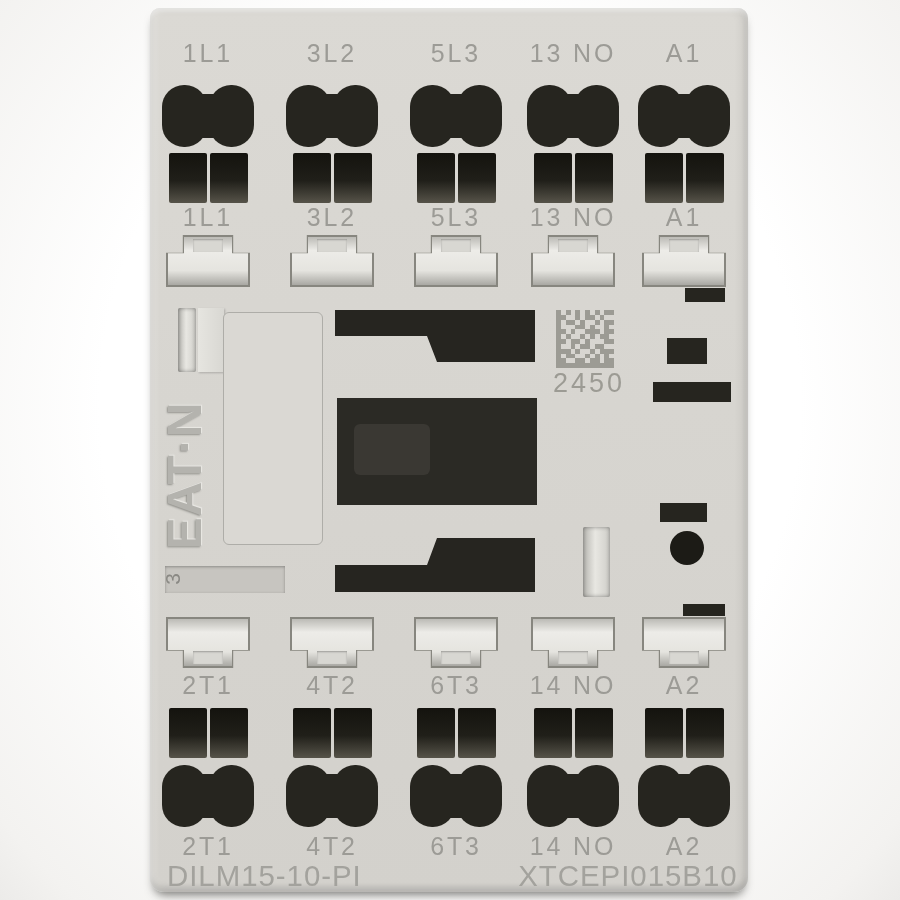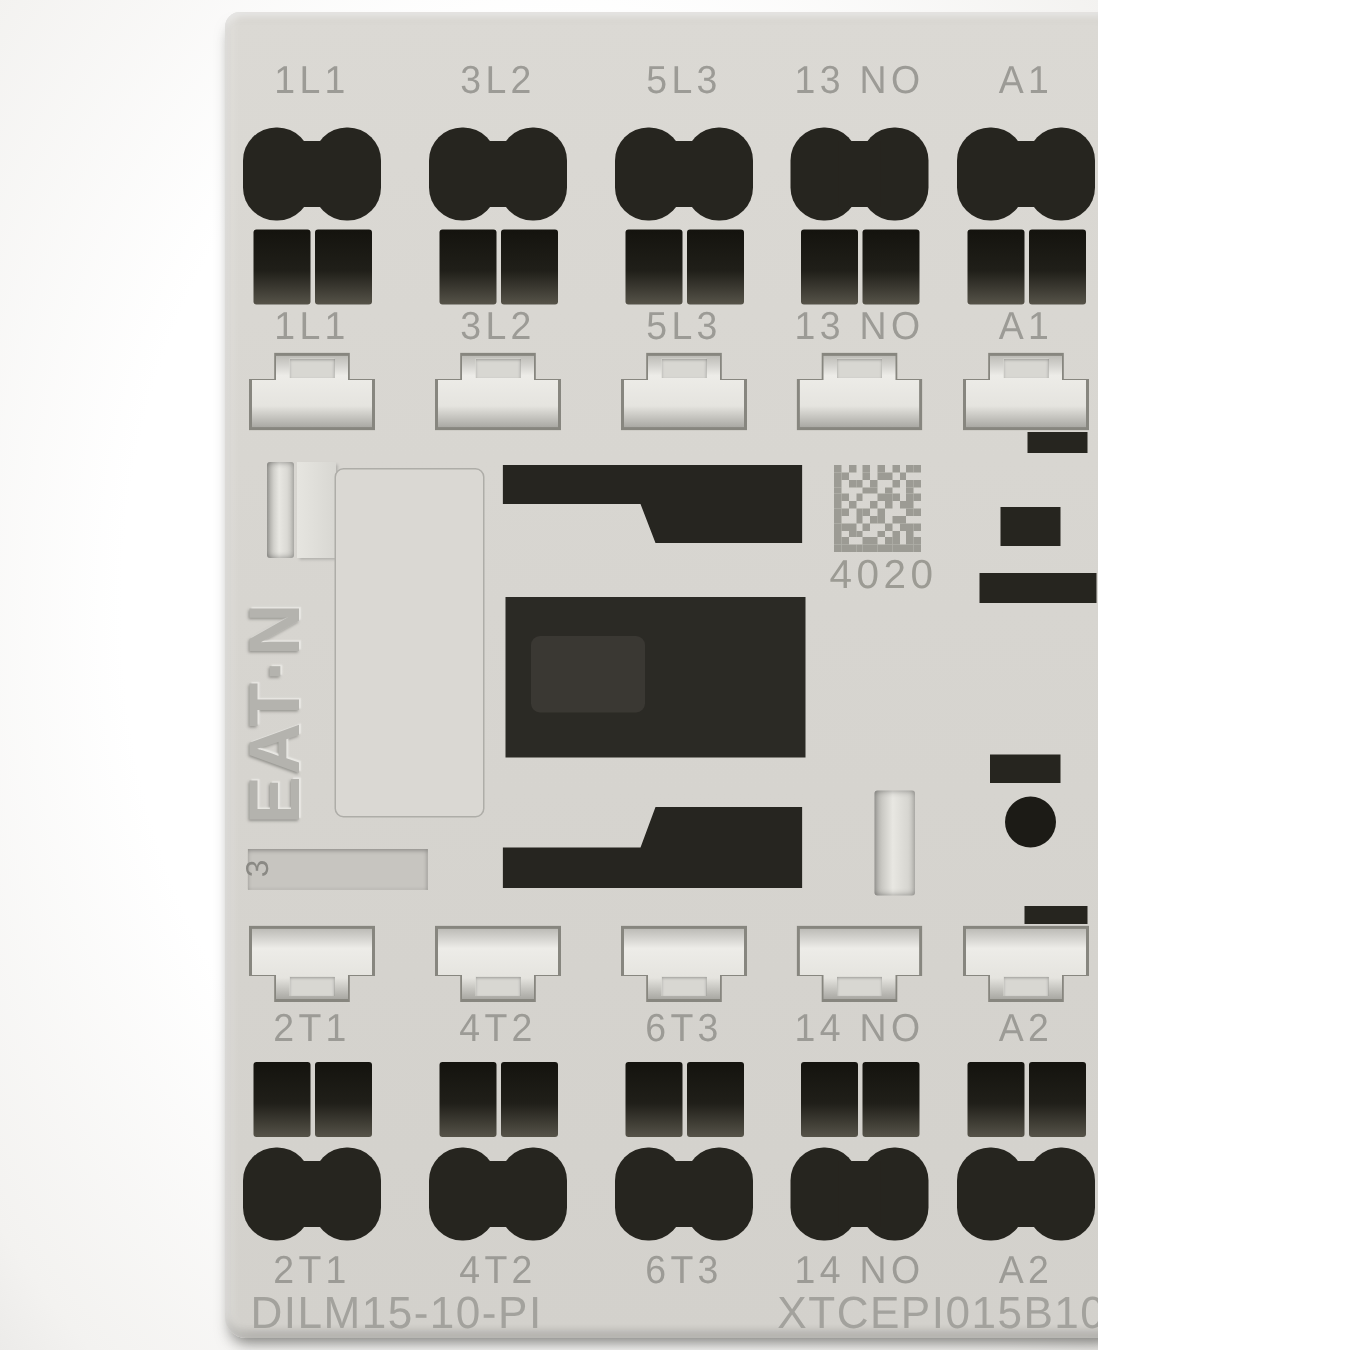--- a/index.html
+++ b/index.html
@@ -1,17 +1,17 @@
 <!DOCTYPE html>
 <html><head>
 <meta charset="utf-8">
 <style>
   html,body{margin:0;padding:0;}
   body{font-family:"Liberation Sans",sans-serif;}
-  .stage{position:relative;width:732px;height:900px;overflow:hidden;
+  .stage{position:relative;width:900px;height:900px;overflow:hidden;
          background:radial-gradient(ellipse at 50% 45%, #ffffff 55%, #f3f2f0 92%, #ecebe9 100%);}
   .device{position:absolute;left:150px;top:8px;width:598px;height:884px;
           background:linear-gradient(180deg,#dbd9d4 0%,#d7d5d0 45%,#d3d1cc 100%);
           border-radius:10px 10px 14px 14px;
           box-shadow:0 7px 10px -4px rgba(45,45,40,.6),
                      inset 3px 0 8px rgba(255,255,255,.35),
                      inset -5px 0 10px rgba(0,0,0,.10),
                      inset 0 3px 4px rgba(255,255,255,.5),
                      inset 0 -4px 6px rgba(0,0,0,.18);}
   .row{position:absolute;left:0;width:100%;}
@@ -352,21 +352,21 @@
         <div class="on"></div>
         <div class="on"></div>
         <div class="on"></div>
         <div class="on"></div>
         <div class="on"></div>
         <div class="on"></div>
         <div class="on"></div>
         <div class="on"></div>
         <div class="on"></div>
       </div>
-    <div class="dmcnum" style="left:403px;top:360px">4020</div>
+    <div class="dmcnum" style="left:403px;top:360px">2450</div>
 
     <div class="mark" style="left:517px;top:330px;width:40px;height:26px"></div>
     <div class="mark" style="left:503px;top:374px;width:78px;height:20px"></div>
     <div class="slot" style="left:433px;top:519px;width:27px;height:70px"></div>
     <div class="mark" style="left:510px;top:495px;width:47px;height:19px"></div>
     <div class="dot" style="left:520px;top:523px;width:34px;height:34px"></div>
     <div class="mark" style="left:533px;top:596px;width:42px;height:12px"></div>
 
     <div class="row" style="top:609px;height:51px">
       <div class="col c1">

